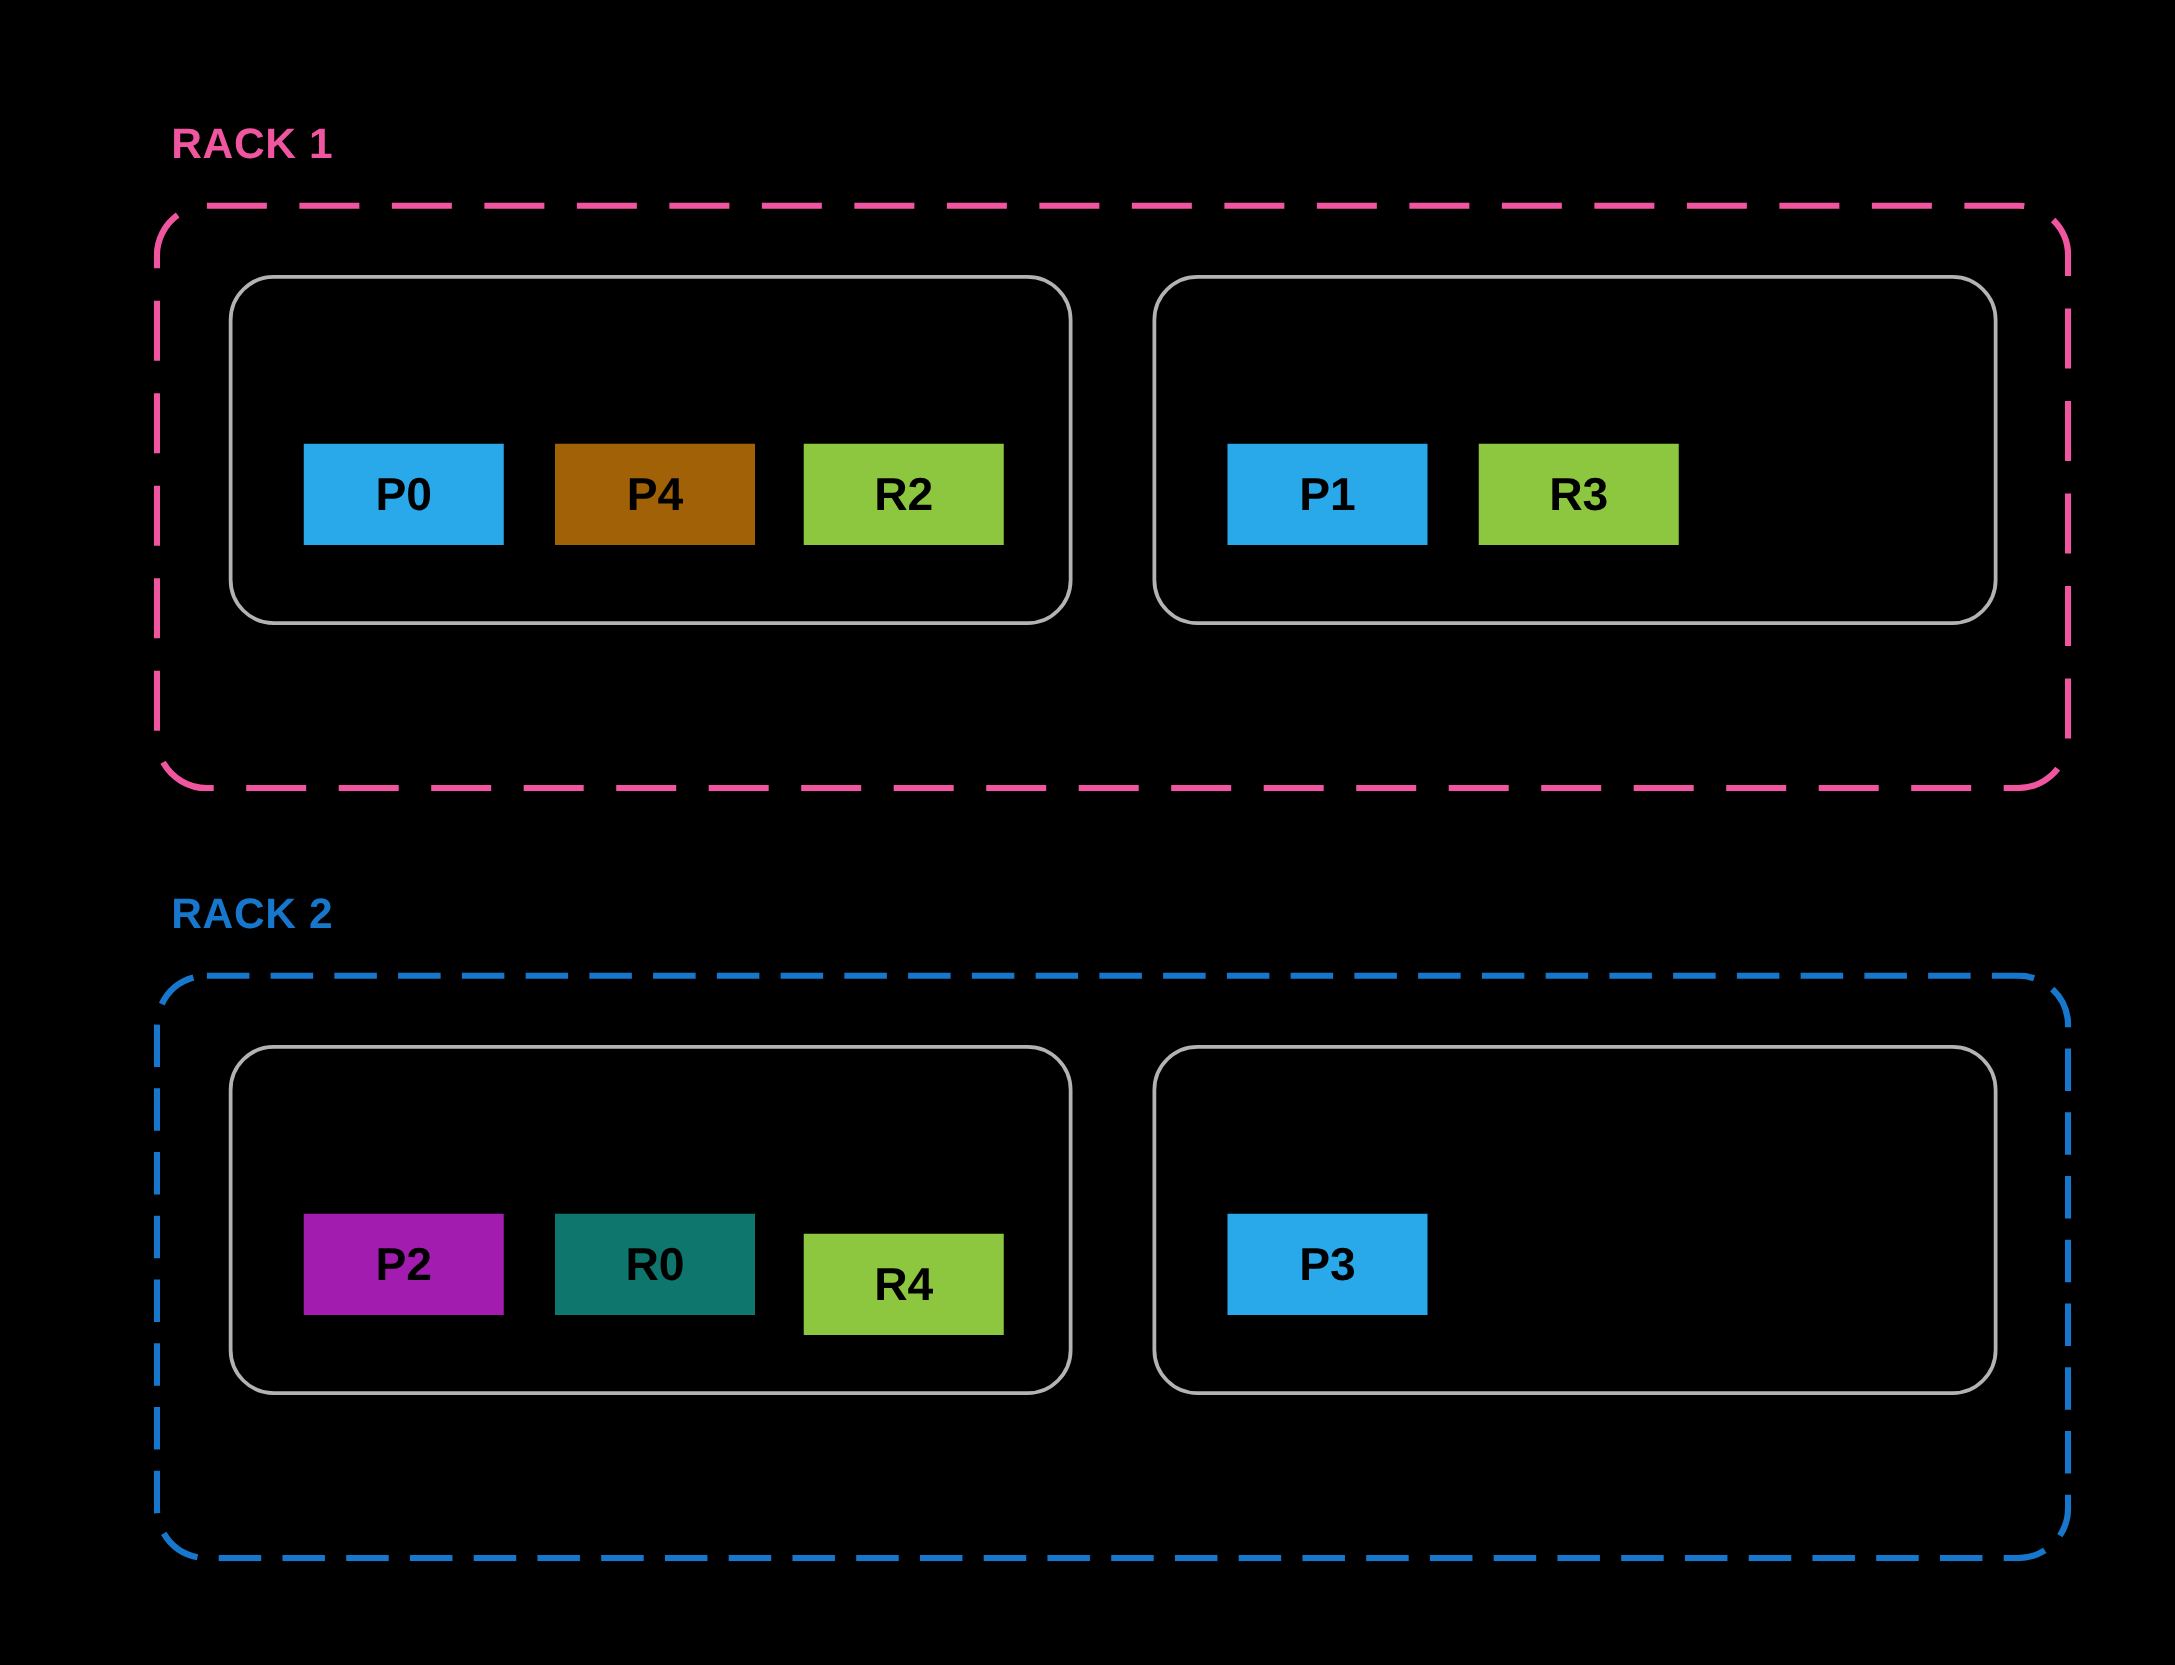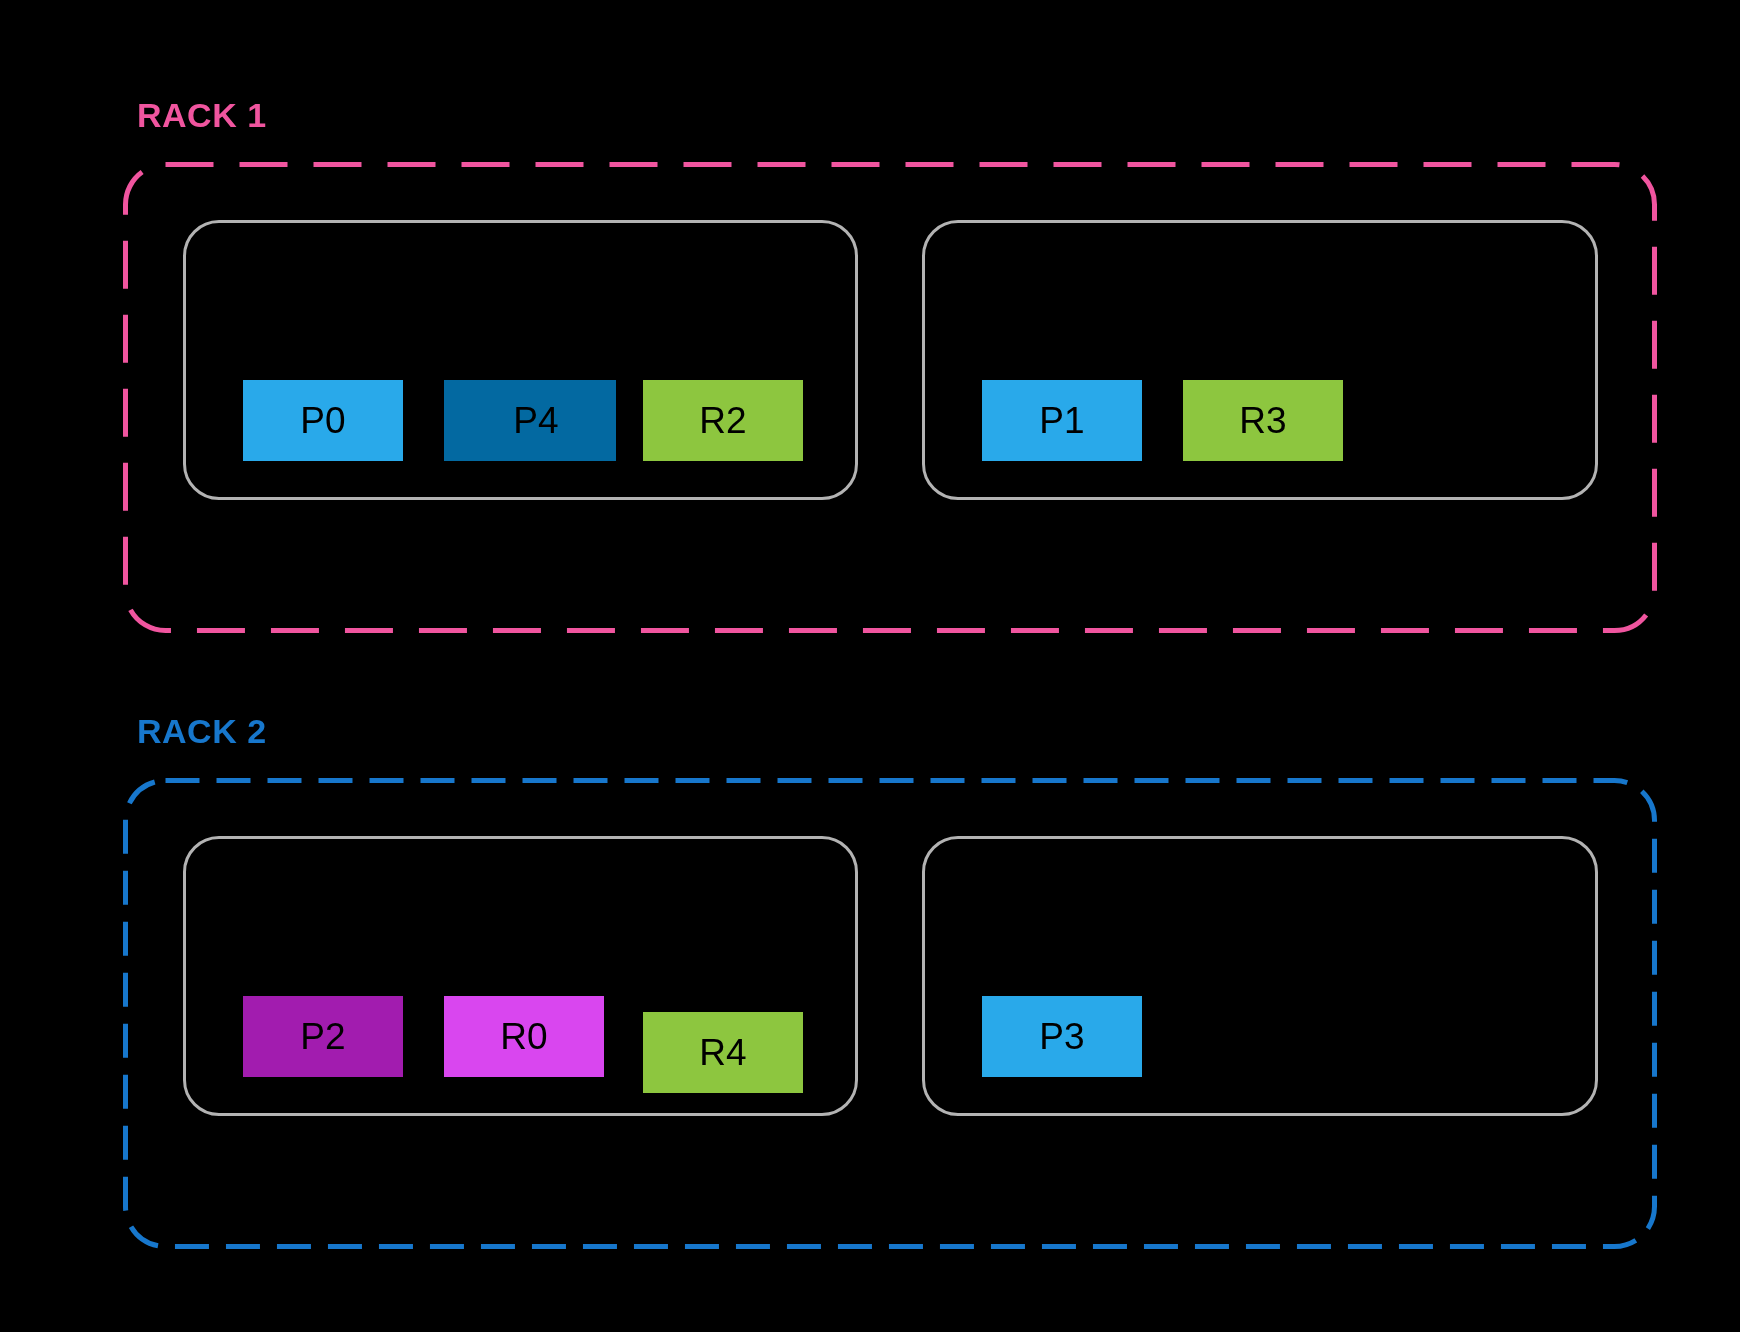--- a/index.html
+++ b/index.html
@@ -47,68 +47,68 @@
     height: 280px;
     border: 3.5px solid #B3B3B3;
     border-radius: 36px;
     box-sizing: border-box;
     background: transparent;
   }
   .node.n1 { left: 60px;  width: 675px; }
   .node.n2 { left: 799px; width: 676px; }
   .slot {
     position: absolute;
-    top: 157px;
+    top: 132px;
     width: 160px;
     height: 81px;
     display: flex;
     align-items: center;
     justify-content: center;
     font-size: 37px;
-    font-weight: normal;
+    font-weight: bold;
     color: #000000;
   }
   .slot.s1 { left: 57px; }
   .slot.s2 { left: 258px; }
   .slot.s3 { left: 457px; }
 </style>
 </head>
 <body>
 
 <div class="stage">
 
   <h2 class="rack-label" style="left: 120px; top: 80px; color: rgb(240, 85, 159);">RACK 1</h2>
 
   <div class="rack-frame" style="left:123px; top:162px;">
     <svg class="rack-border" width="1534" height="471">
       <rect x="2.5" y="2.5" width="1529" height="466" rx="40" ry="40" fill="none" stroke-width="5" stroke-dasharray="48 26" stroke="#F0559F"></rect>
     </svg>
 
     <div class="node n1">
       <div class="slot s1" style="background: rgb(41, 169, 234);">P0</div>
-      <div class="slot s2" style="background: #0369a1; padding-left: 12px;">P4</div>
+      <div class="slot s2" style="background: #a16207;">P4</div>
       <div class="slot s3" style="background: rgb(141, 198, 63);">R2</div>
     </div>
 
     <div class="node n2">
       <div class="slot s1" style="background: rgb(41, 169, 234); text-align: right;">P1</div>
       <div class="slot s2" style="background: rgb(141, 198, 63);">R3</div>
     </div>
   </div>
 
   <h2 class="rack-label" style="left: 120px; top: 696px; color: rgb(23, 119, 204);">RACK 2</h2>
 
   <div class="rack-frame" style="left:123px; top:778px;">
     <svg class="rack-border" width="1534" height="471">
       <rect x="2.5" y="2.5" width="1529" height="466" rx="40" ry="40" fill="none" stroke-width="5" stroke-dasharray="34 17" stroke="#1777CC"></rect>
     </svg>
 
     <div class="node n1">
       <div class="slot s1" style="background: #a21caf;">P2</div>
-      <div class="slot s2" style="background: #d946ef;">R0</div>
+      <div class="slot s2" style="background: #0f766e;">R0</div>
       <div class="slot s3" style="background: rgb(141, 198, 63); margin-top: 16px;">R4</div>
     </div>
 
     <div class="node n2">
       <div class="slot s1" style="background: rgb(41, 169, 234);">P3</div>
     </div>
   </div>
 
 </div>
 

